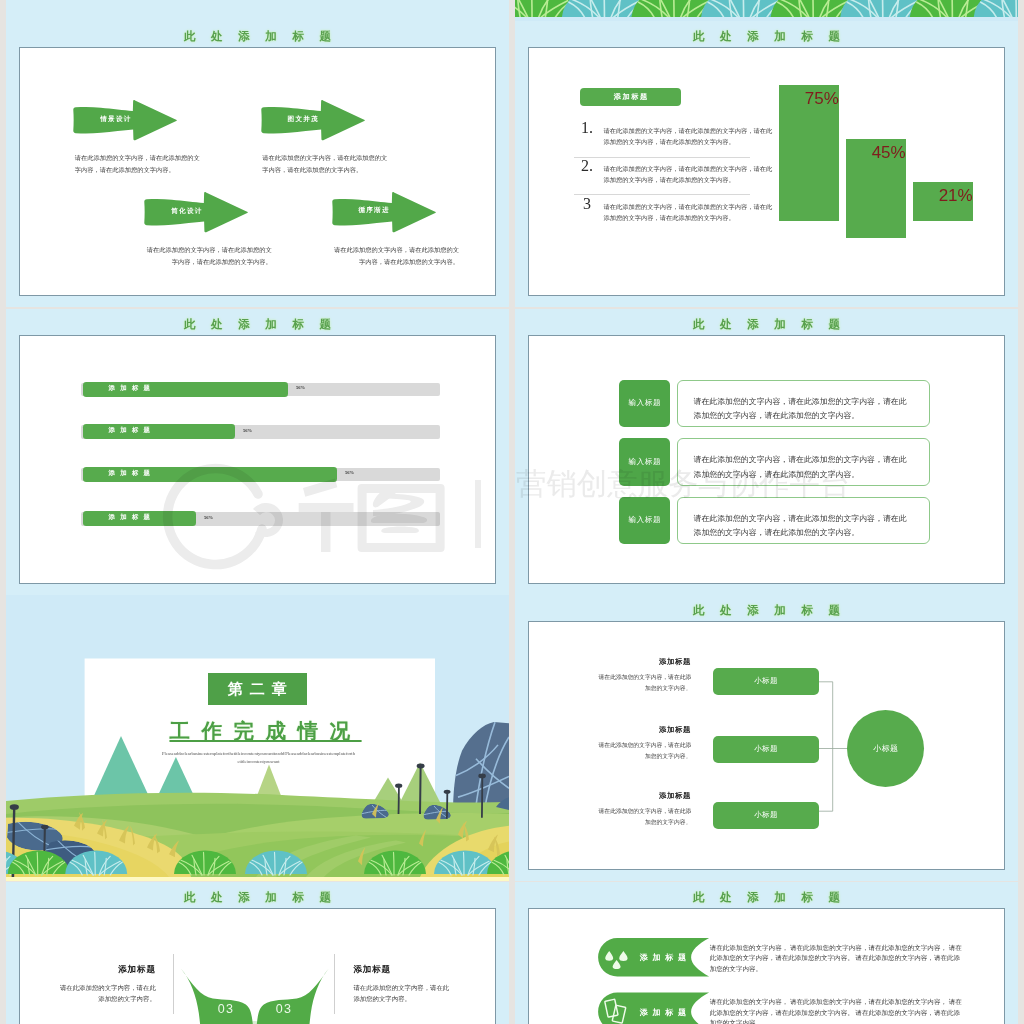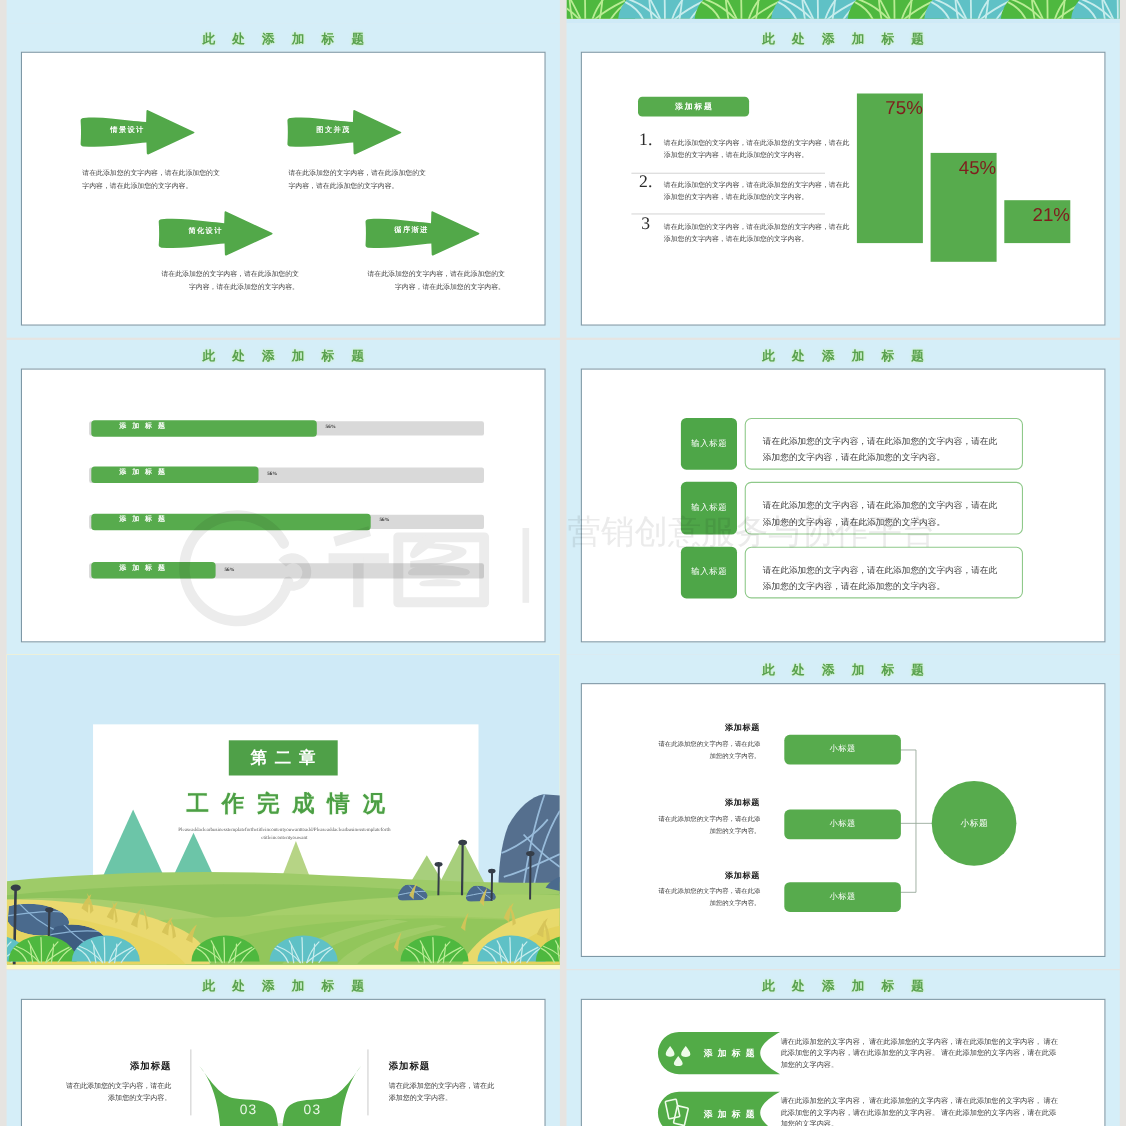--- a/index.html
+++ b/index.html
@@ -39,21 +39,21 @@
 
 .lblbox{position:absolute;background:#4ea648;border-radius:5px;color:#fff;
  display:flex;align-items:center;justify-content:center;font-size:7.6px;letter-spacing:.6px;text-indent:.6px;}
 .txtbox{position:absolute;border:0.8px solid #8fc98a;border-radius:6px;box-sizing:border-box;}
 .txtbox p{margin:0;color:#3a3a3a;font-size:7.9px;line-height:1.84;letter-spacing:0;}
 
 .scene{position:absolute;left:0;right:0;top:0;height:282px;overflow:hidden;}
 .chbadge{position:absolute;background:#4fa048;color:#fff;display:flex;
  align-items:center;justify-content:center;font-weight:700;}
 .chtitle{position:absolute;text-align:center;color:#4c9f45;font-weight:700;
- text-shadow:0 0 1.4px #cdeec0;}
+ text-shadow:0 0 1.4px #cdeec0;text-decoration:underline;}
 .chsub{position:absolute;text-align:center;color:#555;font-size:4.6px;line-height:1.75;word-break:break-all;}
 
 .mpill{position:absolute;background:#57ab4d;border-radius:5px;color:#fff;
  display:flex;align-items:center;justify-content:center;font-size:7.5px;letter-spacing:.4px;}
 .mcircle{position:absolute;background:#57ab4d;border-radius:50%;color:#fff;
  display:flex;align-items:center;justify-content:center;font-size:8px;letter-spacing:.4px;}
 .mhead{position:absolute;text-align:right;color:#1a1a1a;font-weight:700;font-size:7.4px;line-height:1;letter-spacing:.6px;}
 .mtxt{position:absolute;text-align:right;color:#3a3a3a;font-size:5.8px;line-height:1.95;}
 
 .vline{position:absolute;width:1px;background:#cfcfcf;}

